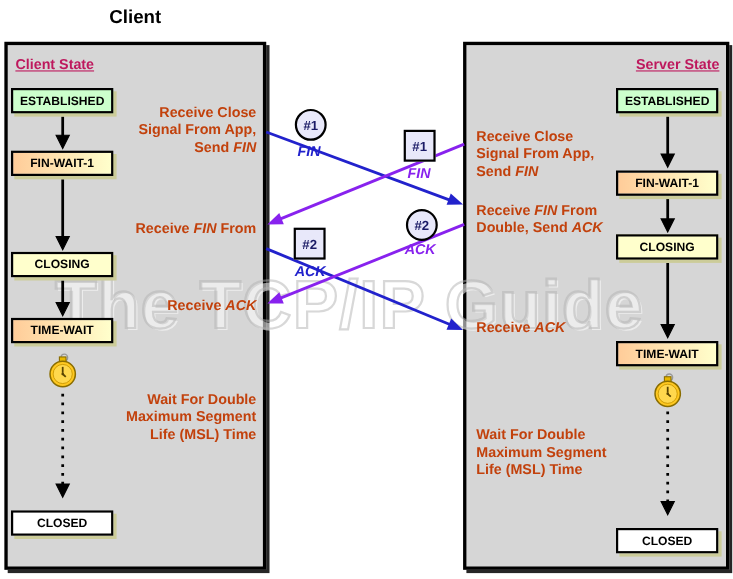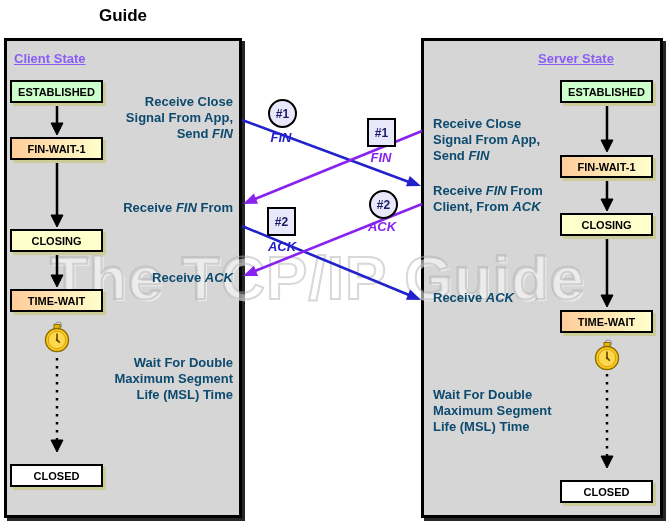--- a/index.html
+++ b/index.html
@@ -8,43 +8,43 @@
   .title{position:absolute;top:6px;font:bold 17px/20px "Liberation Sans",sans-serif;
          text-align:center;color:#000;z-index:3;}
   .panel{position:absolute;top:38px;height:474px;border:3px solid #000;
          box-shadow:3px 3px 0 rgba(0,0,0,0.85);z-index:0;}
   .watermark{position:absolute;left:50px;top:243px;z-index:1;white-space:nowrap;
              font:bold 62px/70px "Liberation Sans",sans-serif;letter-spacing:1px;
              color:transparent;-webkit-text-stroke:2px rgba(178,178,178,0.5);
              text-shadow:2px 2px 0 rgba(255,255,255,0.55);}
   .overlay{position:absolute;left:0;top:0;z-index:2;pointer-events:none;}
   .heading{position:absolute;z-index:3;font:bold 13px/16px "Liberation Sans",sans-serif;
-           color:#8b5cf6;text-decoration:underline;}
+           color:#be185d;text-decoration:underline;}
   .state{position:absolute;z-index:3;width:89px;height:19px;border:2px solid #000;
          box-shadow:3px 3px 0 #cccc99;display:flex;align-items:center;justify-content:center;
          font:bold 11px "Liberation Sans",sans-serif;color:#000;}
-  .ann{position:absolute;z-index:3;font:bold 13px/16px "Liberation Sans",sans-serif;color:#0c4a6e;
+  .ann{position:absolute;z-index:3;font:bold 13px/16px "Liberation Sans",sans-serif;color:#c2410c;
        white-space:nowrap;}
   .ra{text-align:right;}
   .ann i{font-style:italic;}
   .marker{position:absolute;z-index:3;width:25px;height:25px;border:2px solid #000;
           display:flex;align-items:center;justify-content:center;
           font:bold 12px "Liberation Sans",sans-serif;}
   .circle{border-radius:50%;}
   .msg-label{position:absolute;z-index:3;width:48px;text-align:center;
              font:bold italic 13px "Liberation Sans",sans-serif;}
   .lbl-client{color:var(--client-color);}
   .lbl-server{color:var(--server-color);}
 </style>
 </head>
 <body>
 
 <div class="canvas">
 
-  <div class="title" style="left:4px;width:238px;">Guide</div>
+  <div class="title" style="left:4px;width:238px;">Client</div>
 
   <div class="panel" style="left: 4px; width: 232px; background: rgb(214, 214, 214);"></div>
   <div class="panel" style="left: 421px; width: 236px; background: rgb(214, 214, 214);"></div>
 
   <div class="watermark">The TCP/IP Guide</div>
 
   <svg class="overlay" width="666" height="526" viewBox="0 0 666 526">
     <defs>
       <g id="watch">
         <circle cx="1.5" cy="-15" r="3" fill="none" stroke="#999999" stroke-width="1.2"></circle>
@@ -97,21 +97,21 @@
         <polygon points="607,307 601,295 613,295"></polygon>
       <line x1="607" y1="374" x2="607" y2="458" stroke-width="2.5" stroke-dasharray="2.5 5.5"></line>
       <polygon points="607,468 601,456 613,456"></polygon>
     </g>
 
     <use href="#watch" transform="translate(57,340)"></use>
     <use href="#watch" transform="translate(607,358)"></use>
   </svg>
 
   <div class="heading" style="left:14px;top:51px;">Client State</div>
-  <div class="heading" style="left:538px;top:51px;width:116px;">Server State</div>
+  <div class="heading" style="left:538px;top:51px;width:116px;text-align:right;">Server State</div>
 
   <div class="state" style="left: 10px; top: 80px; background: rgb(204, 255, 204);">ESTABLISHED</div>
   <div class="state" style="left: 10px; top: 137px; background: linear-gradient(90deg, rgb(255, 204, 153), rgb(255, 255, 204));">FIN-WAIT-1</div>
   <div class="state" style="left: 10px; top: 229px; background: rgb(255, 255, 204);">CLOSING</div>
   <div class="state" style="left: 10px; top: 289px; background: linear-gradient(90deg, rgb(255, 204, 153), rgb(255, 255, 204));">TIME-WAIT</div>
   <div class="state" style="left: 10px; top: 464px; background: rgb(255, 255, 255);">CLOSED</div>
 
   <div class="state" style="left: 560px; top: 80px; background: rgb(204, 255, 204);">ESTABLISHED</div>
   <div class="state" style="left: 560px; top: 155px; background: linear-gradient(90deg, rgb(255, 204, 153), rgb(255, 255, 204));">FIN-WAIT-1</div>
   <div class="state" style="left: 560px; top: 213px; background: rgb(255, 255, 204);">CLOSING</div>
@@ -135,21 +135,21 @@
     <div>Life (MSL) Time</div>
   </div>
 
   <div class="ann" style="top:116px;left:433px;">
     <div>Receive Close</div>
     <div>Signal From App,</div>
     <div><span>Send </span><i>FIN</i></div>
   </div>
   <div class="ann" style="top:183px;left:433px;">
     <div><span>Receive </span><i>FIN</i><span> From</span></div>
-    <div><span>Client, From </span><i>ACK</i></div>
+    <div><span>Double, Send </span><i>ACK</i></div>
   </div>
   <div class="ann" style="top:290px;left:433px;">
     <div><span>Receive </span><i>ACK</i></div>
   </div>
   <div class="ann" style="top:387px;left:433px;">
     <div>Wait For Double</div>
     <div>Maximum Segment</div>
     <div>Life (MSL) Time</div>
   </div>
 

